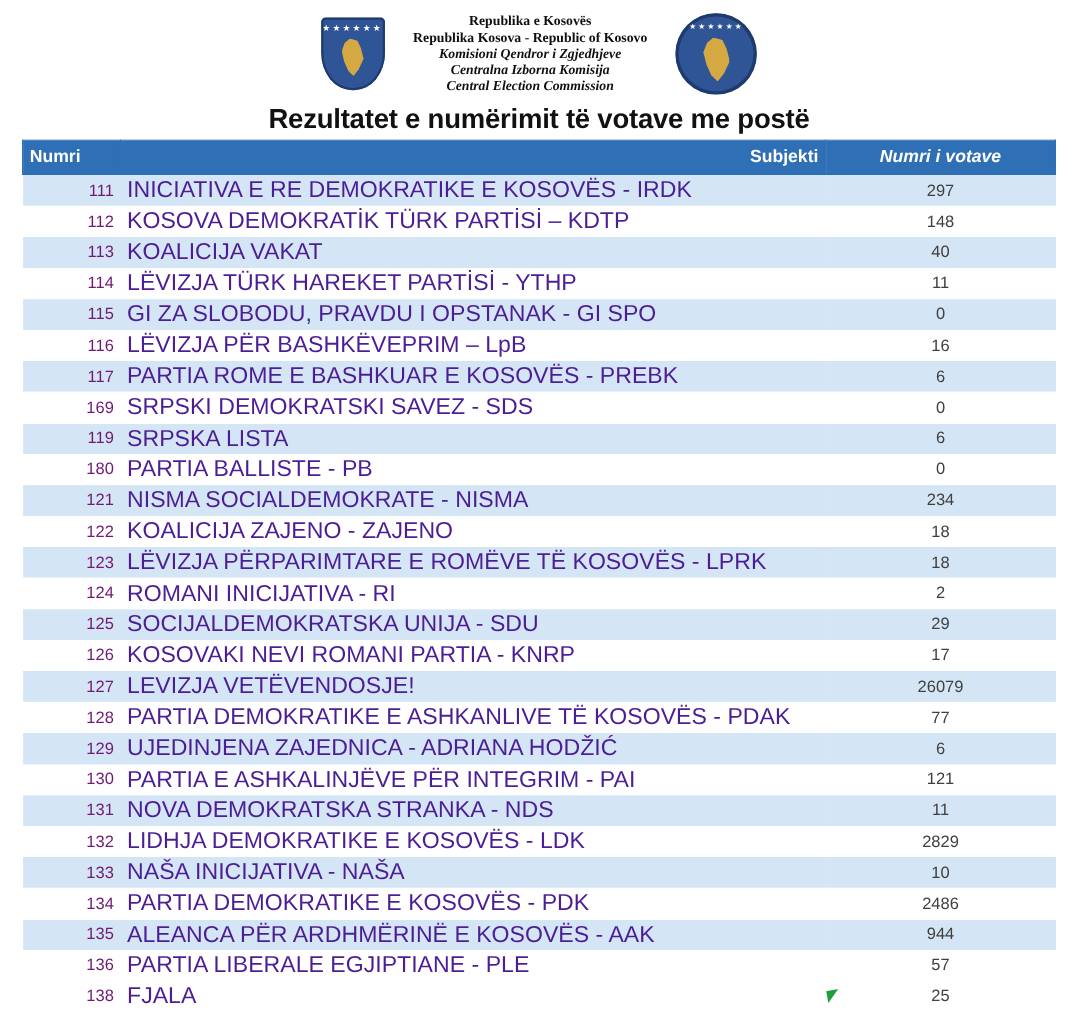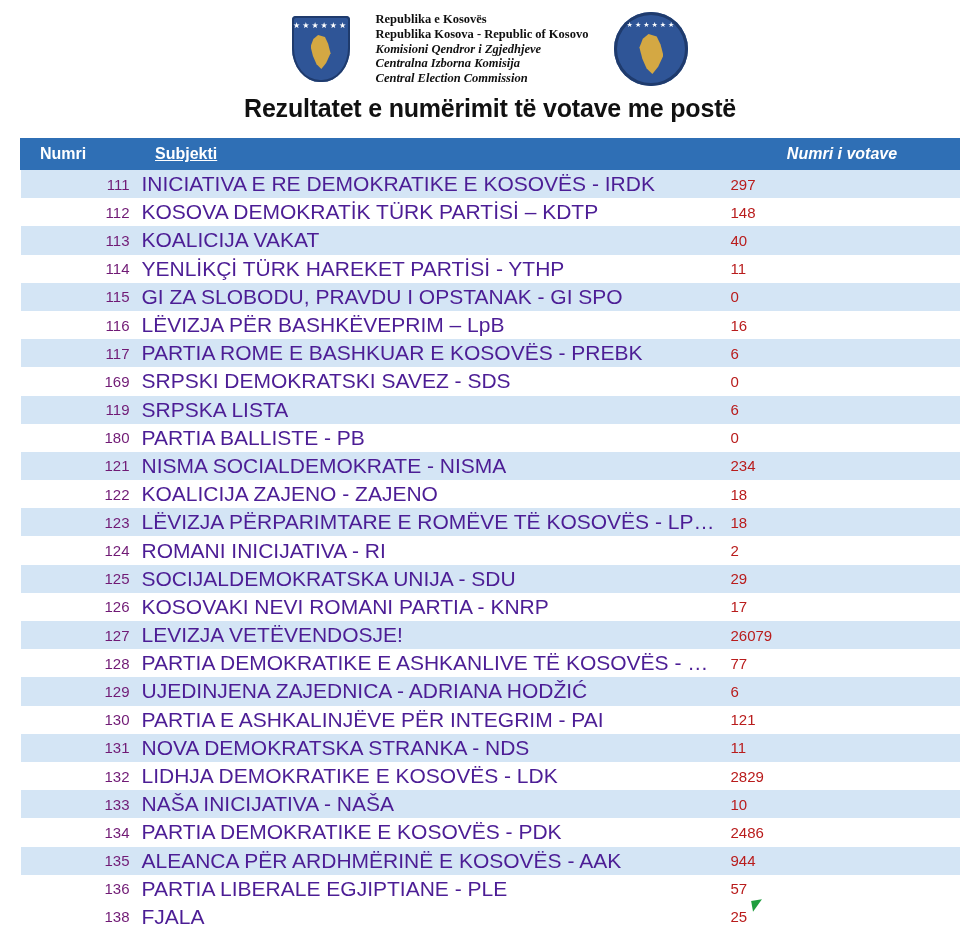--- a/index.html
+++ b/index.html
@@ -79,61 +79,61 @@
     font-size: 7px;
     letter-spacing: 2px;
   }
   .emblem.large .map {
     left: 25px;
     top: 22px;
     width: 24px;
     height: 40px;
   }
   .header-text {
-    text-align: left;
+    text-align: center;
     font-family: "Liberation Serif", serif;
     line-height: 1.18;
     color: #0f0f0f;
   }
   .header-text .ln {
     font-size: 12.5px;
     font-weight: bold;
   }
   .header-text .ln.it {
     font-style: italic;
   }
   .doc-title {
     text-align: center;
     font-size: 25px;
     font-weight: bold;
     color: #111111;
-    margin: 6px 0 15px 0;
+    margin: 6px 0 4px 0;
     letter-spacing: -0.2px;
   }
   
   .table-wrap {
     padding: 0 20px;
   }
   table.results {
     width: 940px;
     border-collapse: collapse;
     table-layout: fixed;
     font-size: 15px;
   }
   table.results thead th {
     background: #2f6fb5;
     color: #ffffff;
     font-weight: bold;
     font-size: 16px;
     height: 26px;
-    padding: 2px 19px;
+    padding: 2px 6px;
     border: 1px solid #2f6fb5;
   }
   th.c-num { width: 76px; text-align: left; }
-  th.c-sub { text-align: left; text-decoration: underline; }
+  th.c-sub { text-align: right; }
   th.c-votes { width: 196px; text-align: center; font-style: italic; }
 
   table.results tbody td {
     height: 26.2px;
     padding: 1px 6px;
     border: none;
     white-space: nowrap;
     overflow: hidden;
     text-overflow: ellipsis;
   }
@@ -146,22 +146,23 @@
     font-size: 15px;
     color: #701a75;
   }
   td.subject {
     text-align: left;
     padding-left: 12px;
     font-size: 21px;
     color: #4c1d95;
   }
   td.votes {
+    text-align: center;
     font-size: 15px;
-    color: #b91c1c;
+    color: #404040;
   }
 
   .cursor {
     position: absolute;
     left: 752px;
     top: 900px;
     width: 0;
     height: 0;
     border-left: 11px solid #1f9e3e;
     border-bottom: 11px solid transparent;
@@ -217,21 +218,21 @@
             <td class="subject">KOSOVA DEMOKRATİK TÜRK PARTİSİ – KDTP</td>
             <td class="votes">148</td>
           </tr>
           <tr class="odd">
             <td class="num">113</td>
             <td class="subject">KOALICIJA VAKAT</td>
             <td class="votes">40</td>
           </tr>
           <tr class="even">
             <td class="num">114</td>
-            <td class="subject">YENLİKÇİ TÜRK HAREKET PARTİSİ - YTHP</td>
+            <td class="subject">LËVIZJA TÜRK HAREKET PARTİSİ - YTHP</td>
             <td class="votes">11</td>
           </tr>
           <tr class="odd">
             <td class="num">115</td>
             <td class="subject">GI ZA SLOBODU, PRAVDU I OPSTANAK - GI SPO</td>
             <td class="votes">0</td>
           </tr>
           <tr class="even">
             <td class="num">116</td>
             <td class="subject">LËVIZJA PËR BASHKËVEPRIM – LpB</td>

